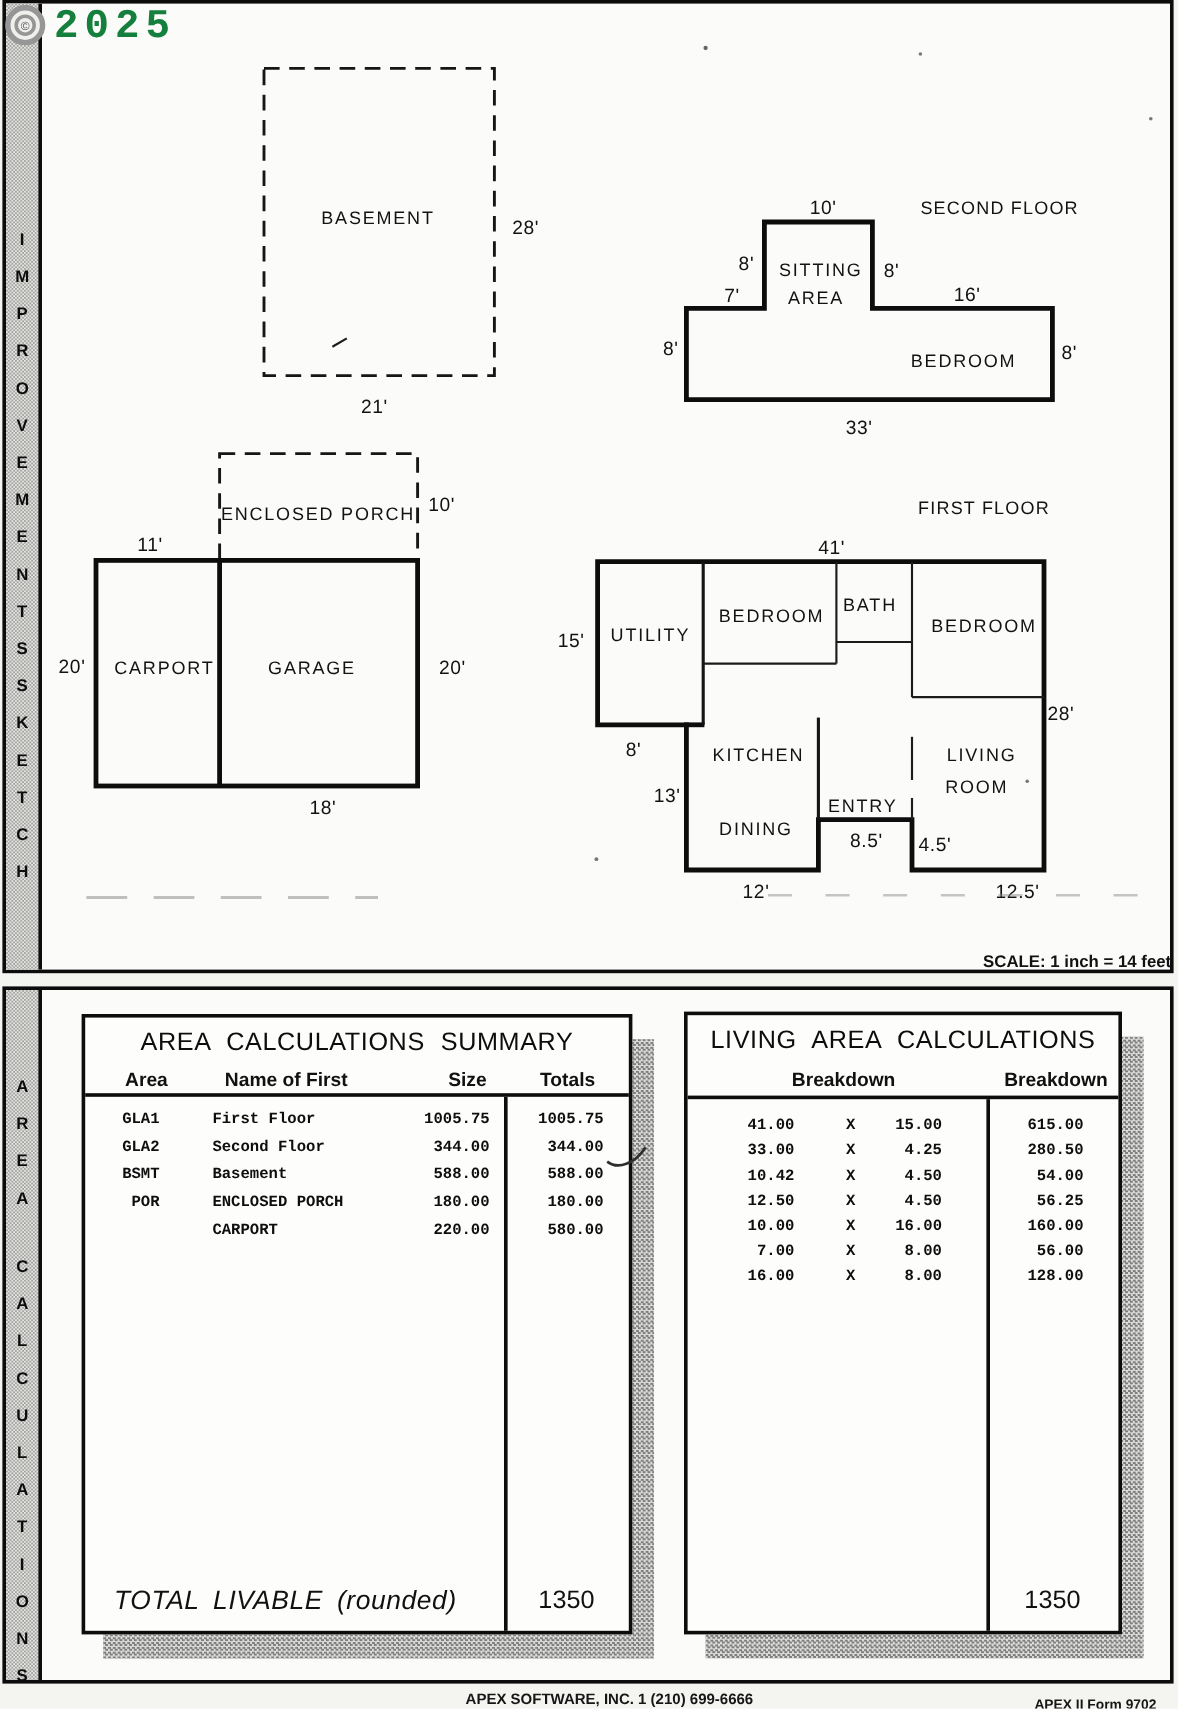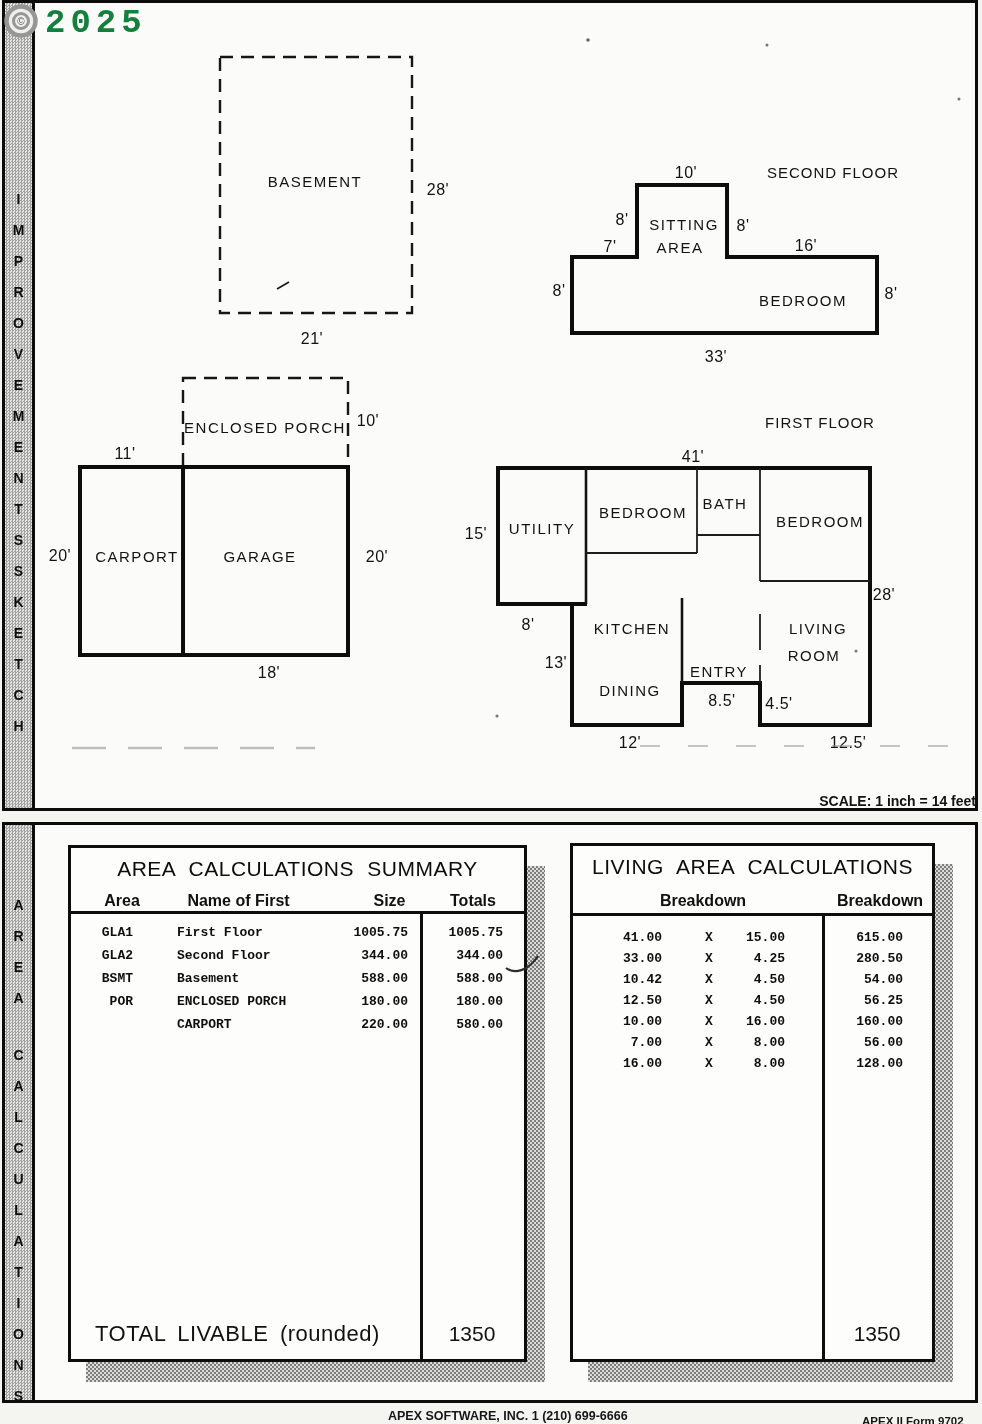--- a/index.html
+++ b/index.html
@@ -75,21 +75,21 @@
   .summary .c-area  { left:7px;   width:55px; text-align:right; }
   .summary .c-name  { left:106px; }
   .summary .c-size  { left:238px; width:99px; text-align:right; }
   .summary .c-total { left:355px; width:77px; text-align:right; }
   .living .c-a   { left:12px;  width:77px; text-align:right; }
   .living .c-x   { left:125px; width:22px; text-align:center; }
   .living .c-b   { left:148px; width:64px; text-align:right; }
   .living .c-sub { left:252px; width:78px; text-align:right; }
 
   .t-totalrow { position:absolute; left:0; right:0; bottom:10px; height:28px; }
-  .total-label { position:absolute; left:24px; top:0; font-size:22px; letter-spacing:0.5px; word-spacing:5px; }
+  .total-label { position:absolute; left:24px; top:0; font-size:22px; letter-spacing:0.5px; word-spacing:5px;font-style:italic; }
   .summary .total-value { position:absolute; left:349px; width:104px; top:1px; text-align:center; font-size:21px; }
   .living  .total-value { position:absolute; left:249px; width:110px; top:1px; text-align:center; font-size:21px; }
 
   .footer { position:absolute; top:1409px; left:0; width:100%; z-index:8; font-weight:700; color:#161616; }
   .f-company { position:absolute; left:388px; top:0; font-size:12.5px; }
   .f-form    { position:absolute; left:862px; top:6px; font-size:11.5px; }
 </style>
 </head>
 <body>
 

